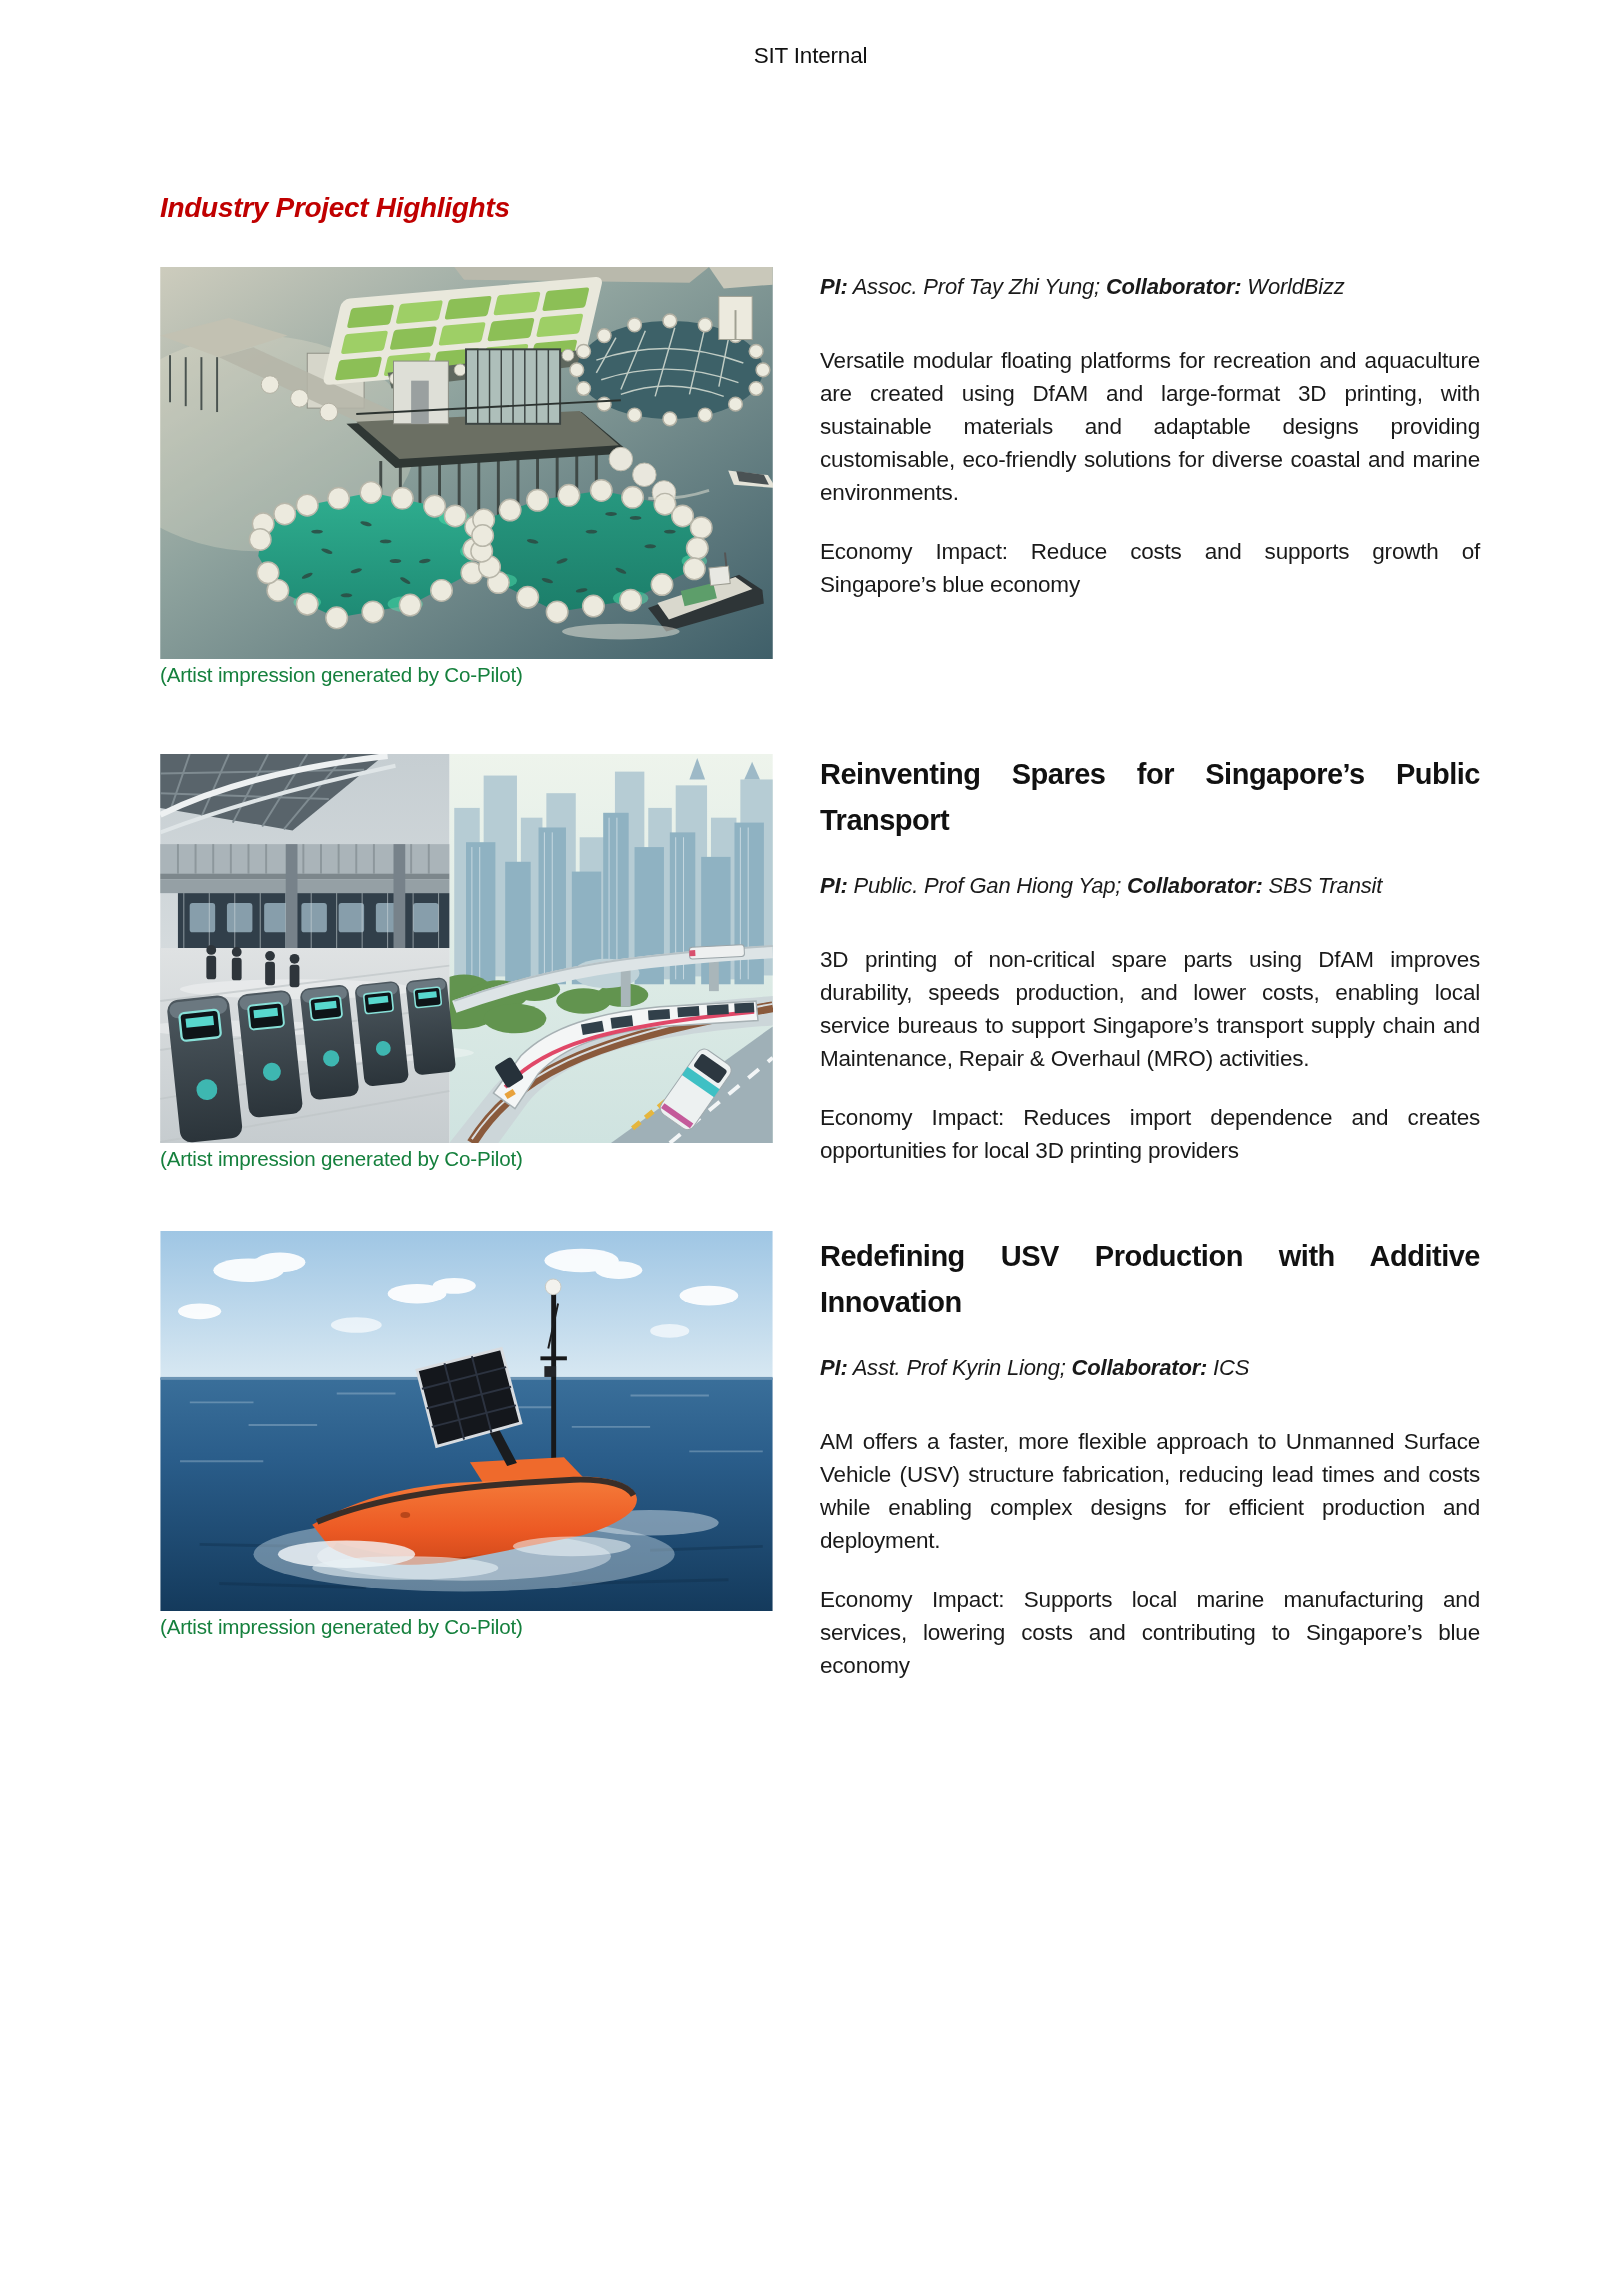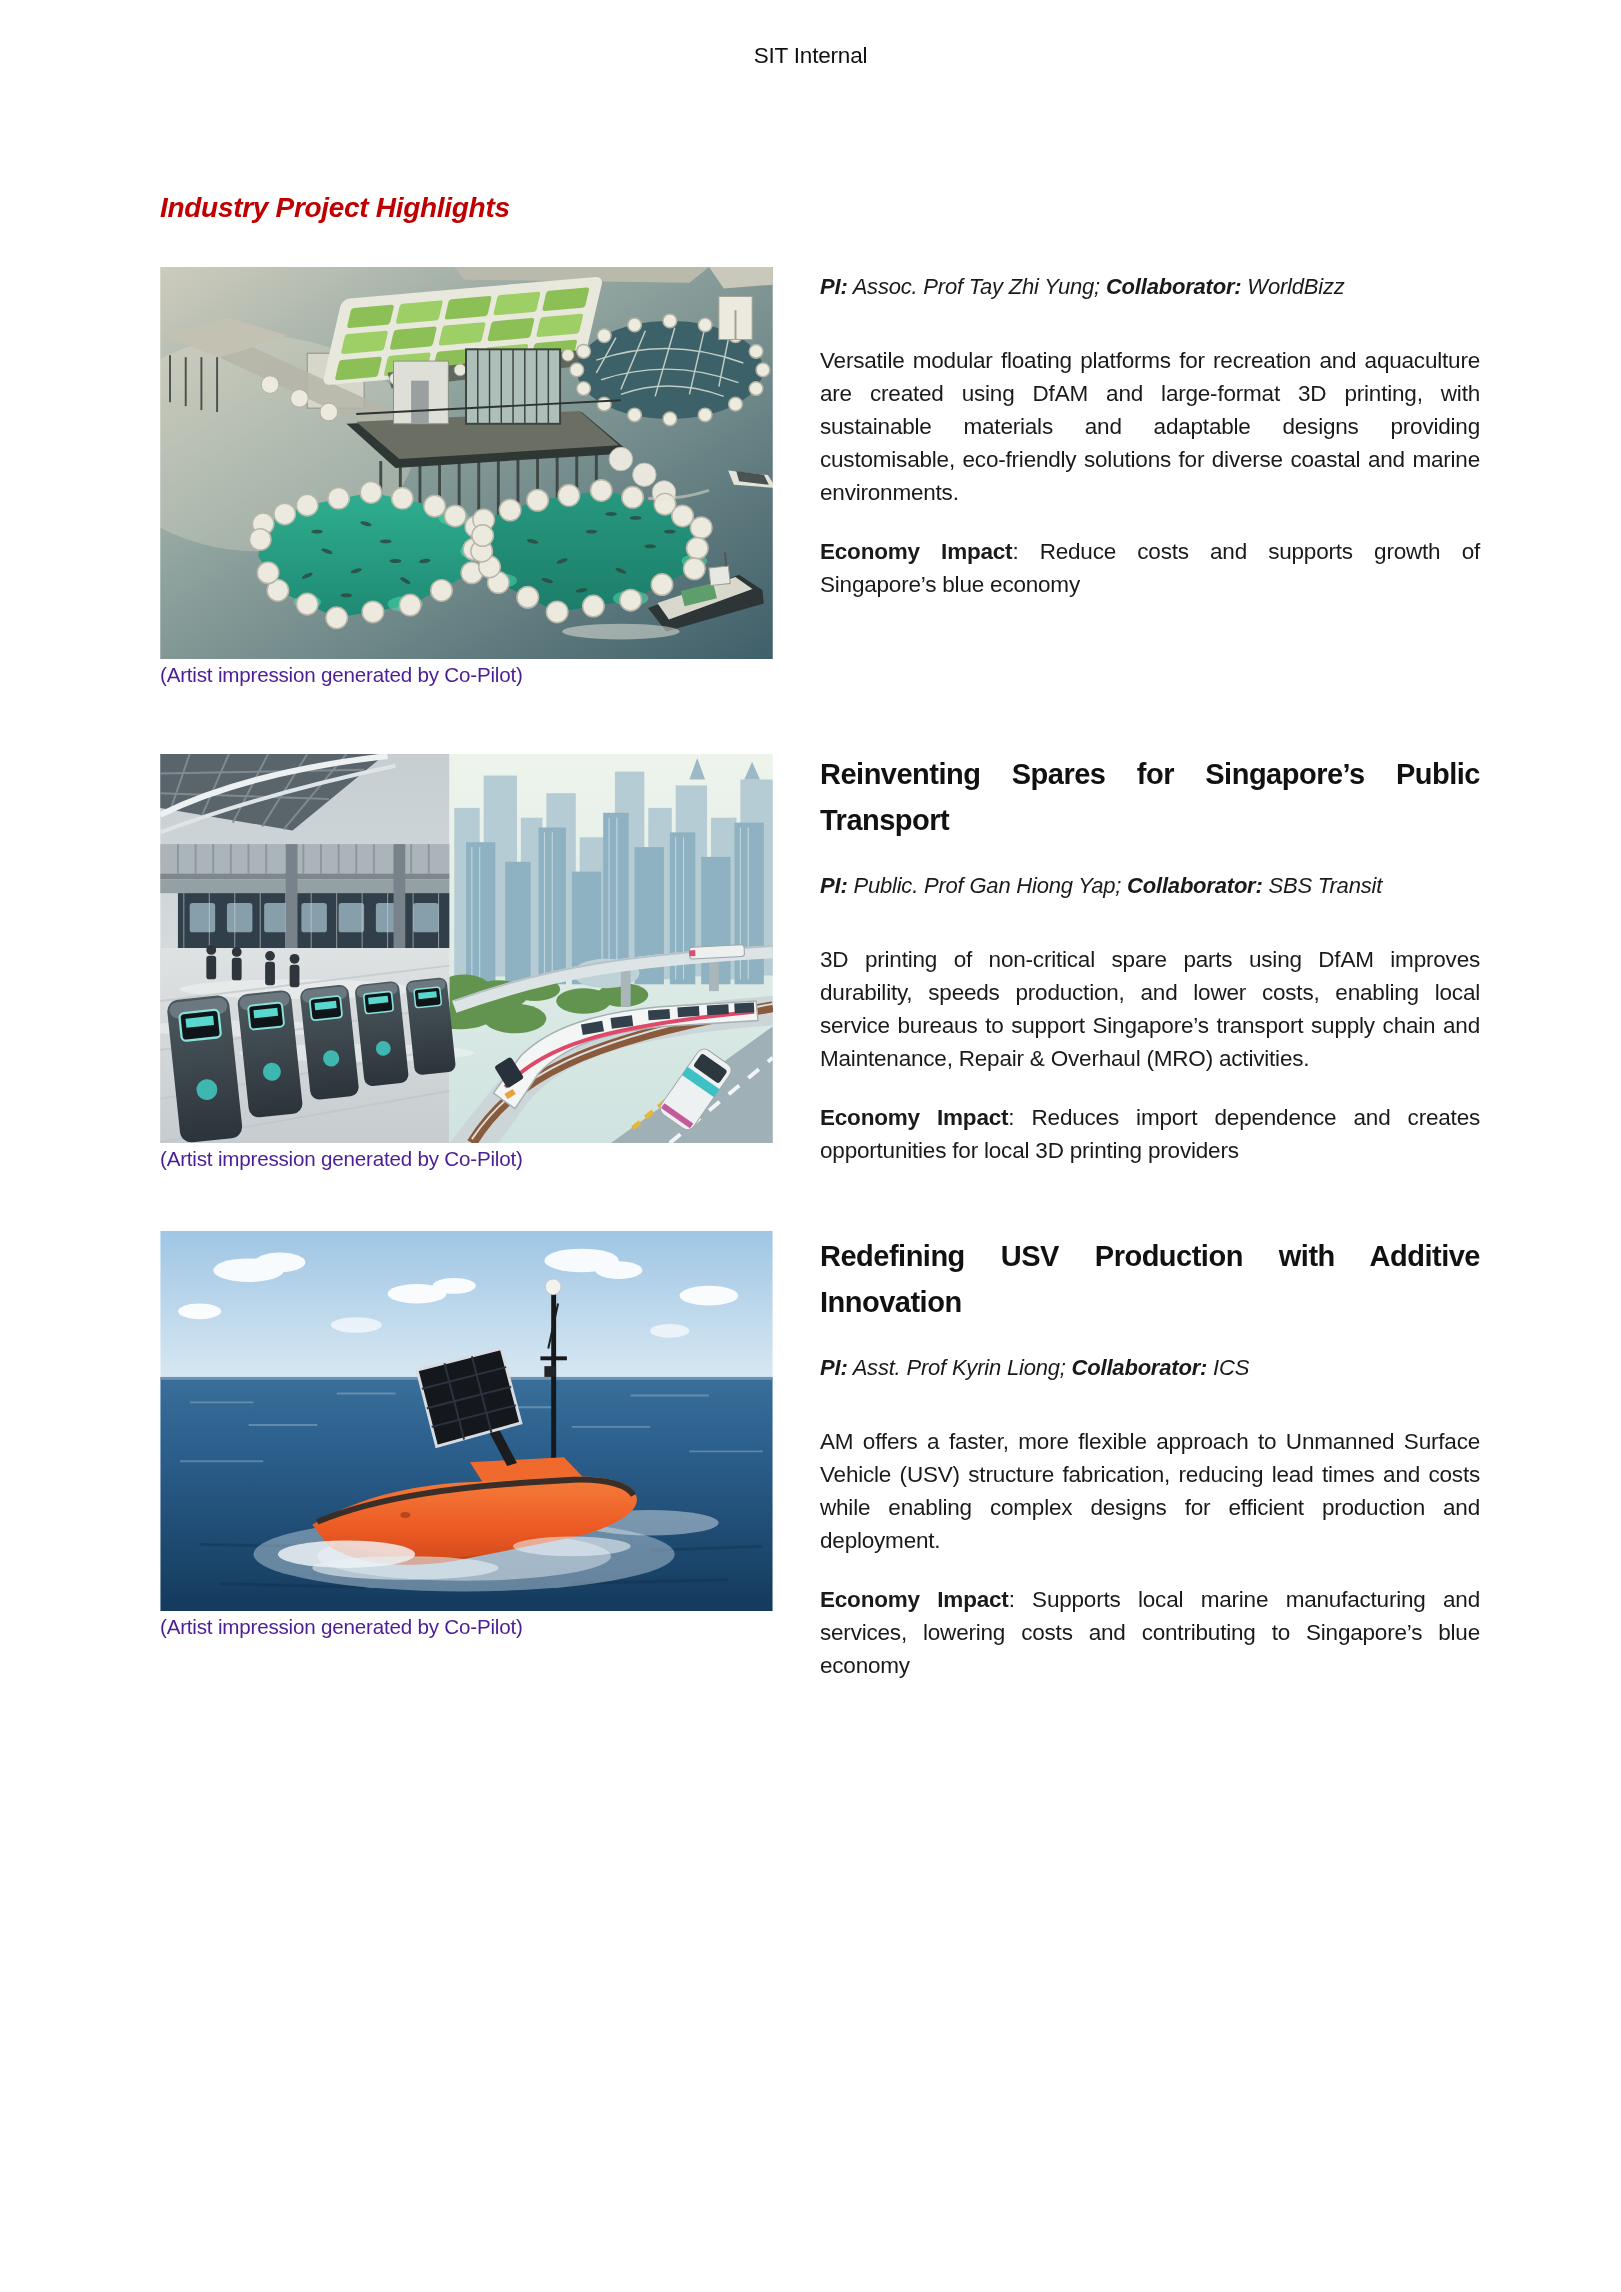--- a/index.html
+++ b/index.html
@@ -7,30 +7,30 @@
   .page{position:relative;width:1621px;height:2293px;background:#ffffff;overflow:hidden;}
 
   .doc-classification{position:absolute;top:43px;left:0;width:1621px;text-align:center;
     font-size:22.5px;letter-spacing:-0.2px;color:#111;}
 
   .section-heading{position:absolute;left:160px;top:192px;font-size:28px;font-weight:bold;
     font-style:italic;color:#C00000;letter-spacing:-0.3px;text-align:center;}
 
   .img-block{position:absolute;width:613px;}
   .img-block svg{display:block;}
-  .img-caption{margin:3.9px 0 0 0;font-size:20.6px;letter-spacing:-0.2px;color:#4c1d95;}
+  .img-caption{margin:3.9px 0 0 0;font-size:20.6px;letter-spacing:-0.2px;color:#15803d;}
 
   .text-col{position:absolute;left:820px;width:660px;}
   .proj-title{margin:0 0 27.4px 0;font-size:29px;line-height:46px;font-weight:bold;
     letter-spacing:-0.5px;text-align:justify;color:#111;}
   .pi-line{margin:0 0 41px 0;font-size:22px;line-height:32px;font-style:italic;letter-spacing:-0.2px;}
   .pi-line .lbl{font-weight:bold;text-align:center;}
   .desc{margin:0 0 25.5px 0;font-size:22.5px;line-height:33px;text-align:justify;letter-spacing:-0.2px;}
   .impact{margin:0;font-size:22.5px;line-height:33px;text-align:justify;letter-spacing:-0.2px;}
-  .impact .lbl{font-weight:bold;}
+  .impact .lbl{font-weight:normal;}
 </style>
 </head>
 <body>
 
 <div class="page">
 
   <div class="doc-classification">SIT Internal</div>
 
   <div class="section-heading">Industry Project Highlights</div>
 

